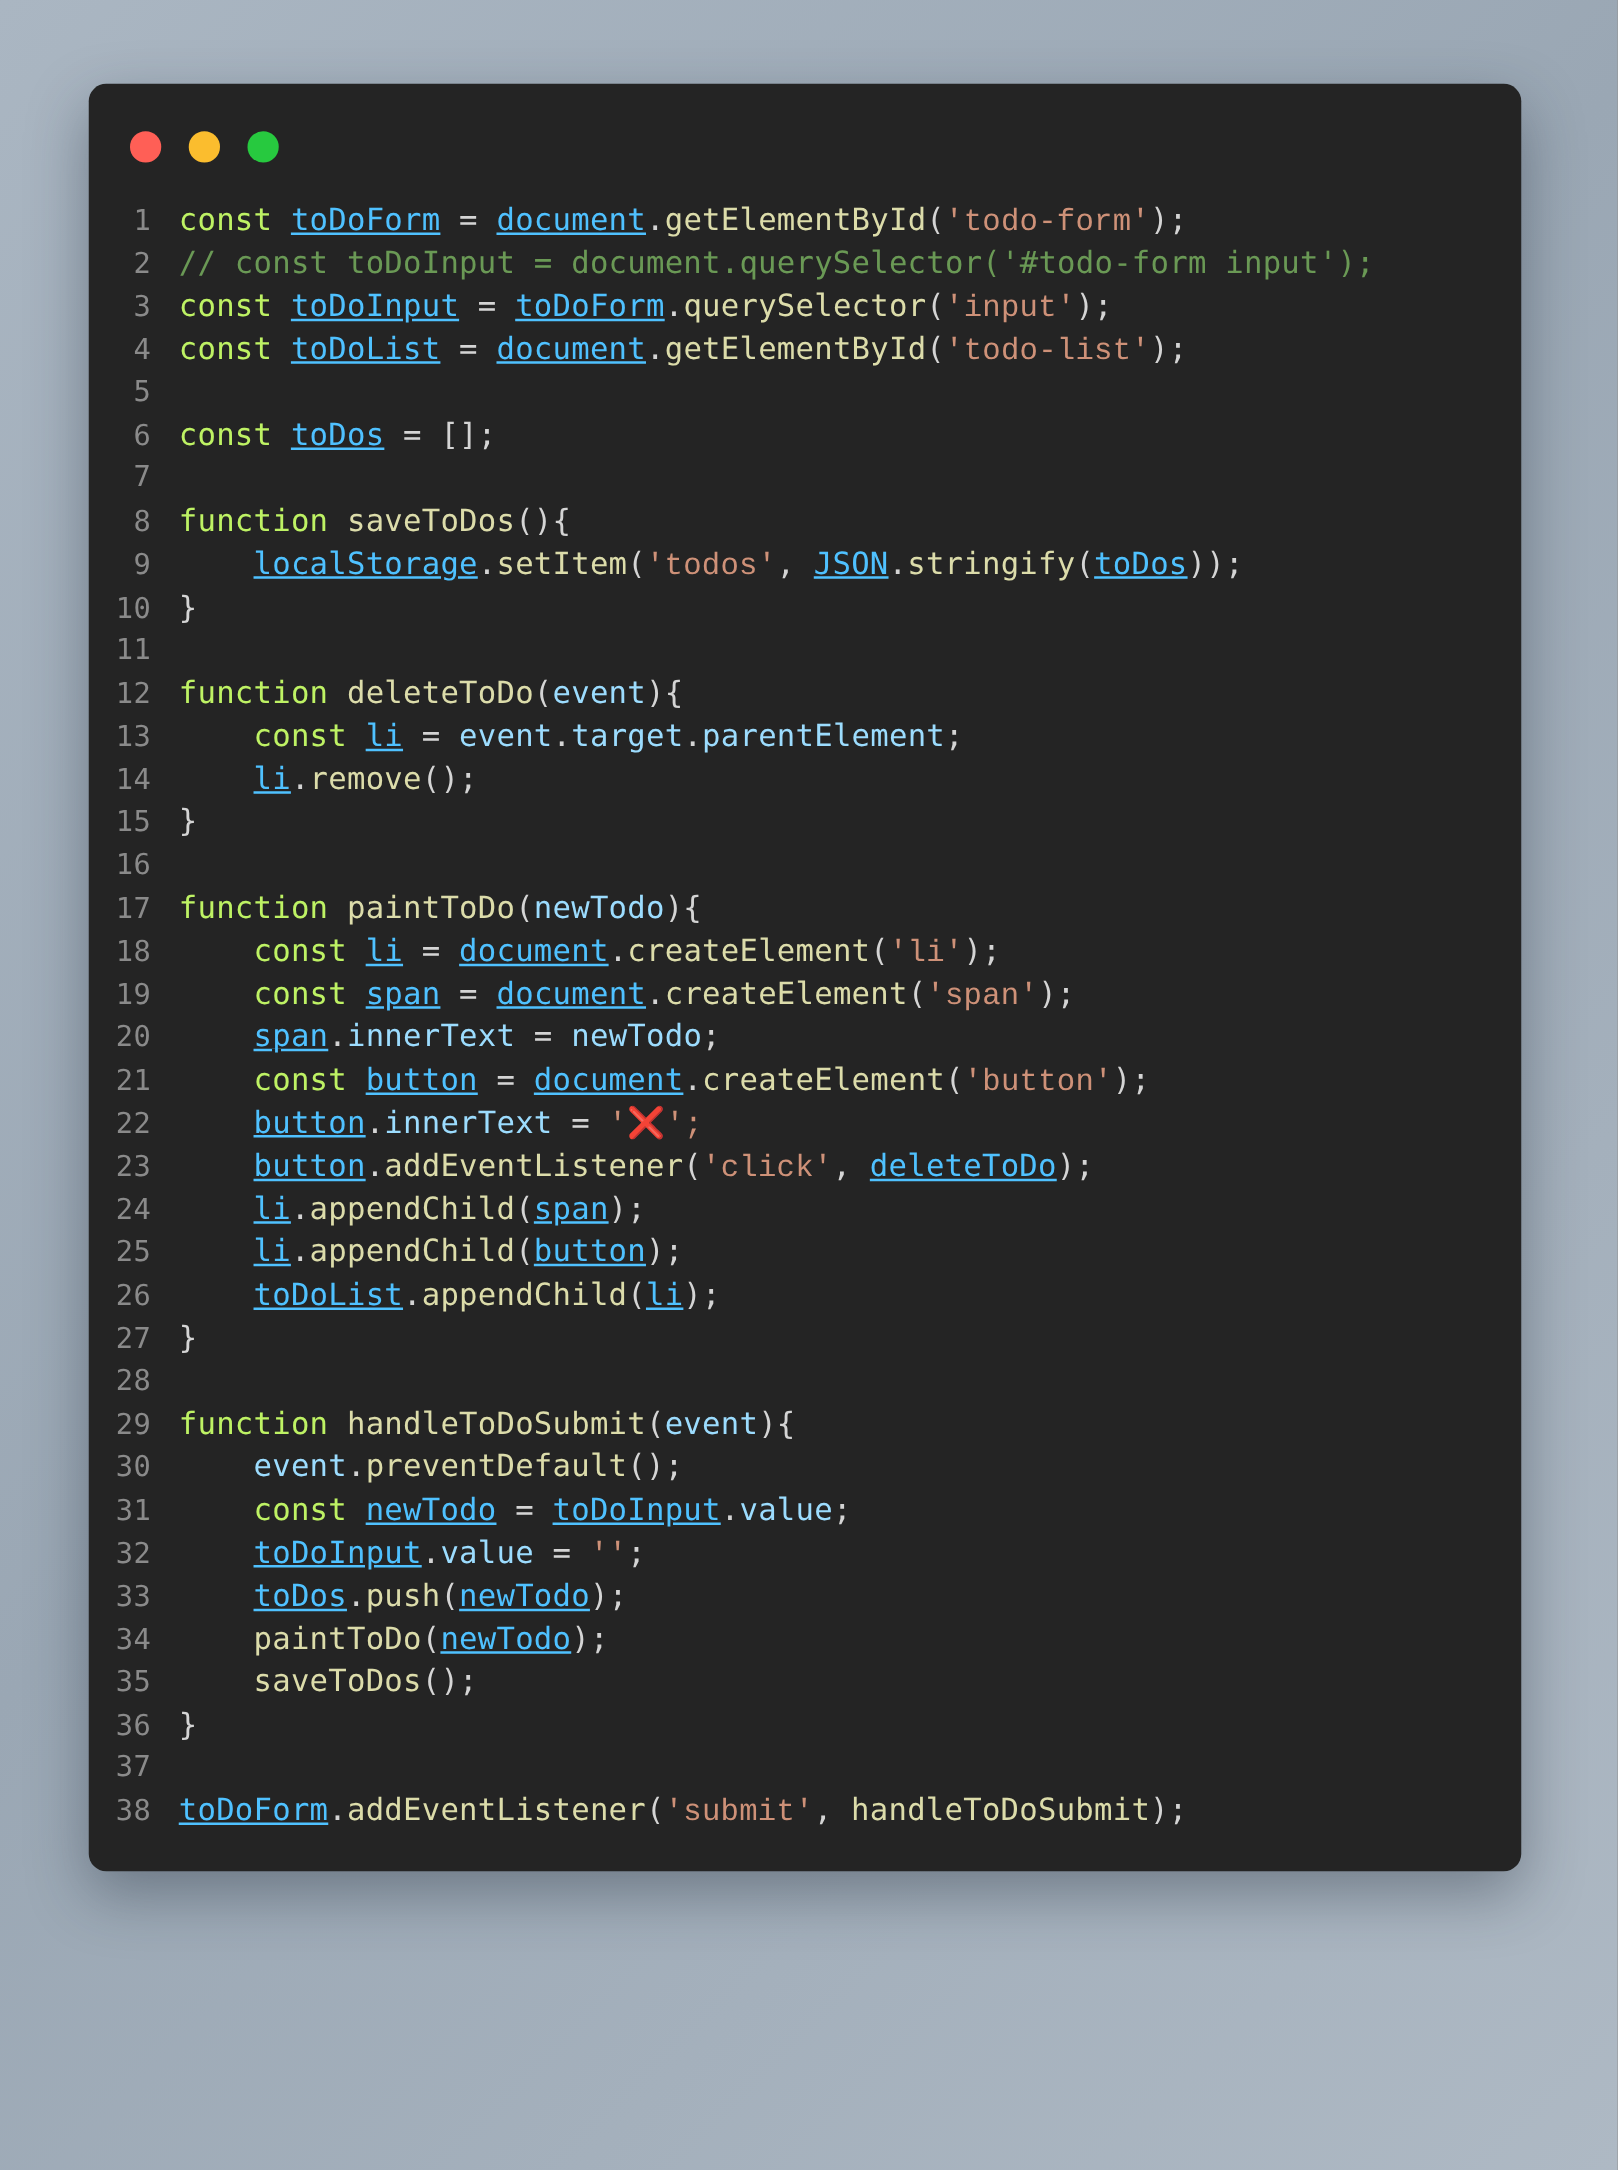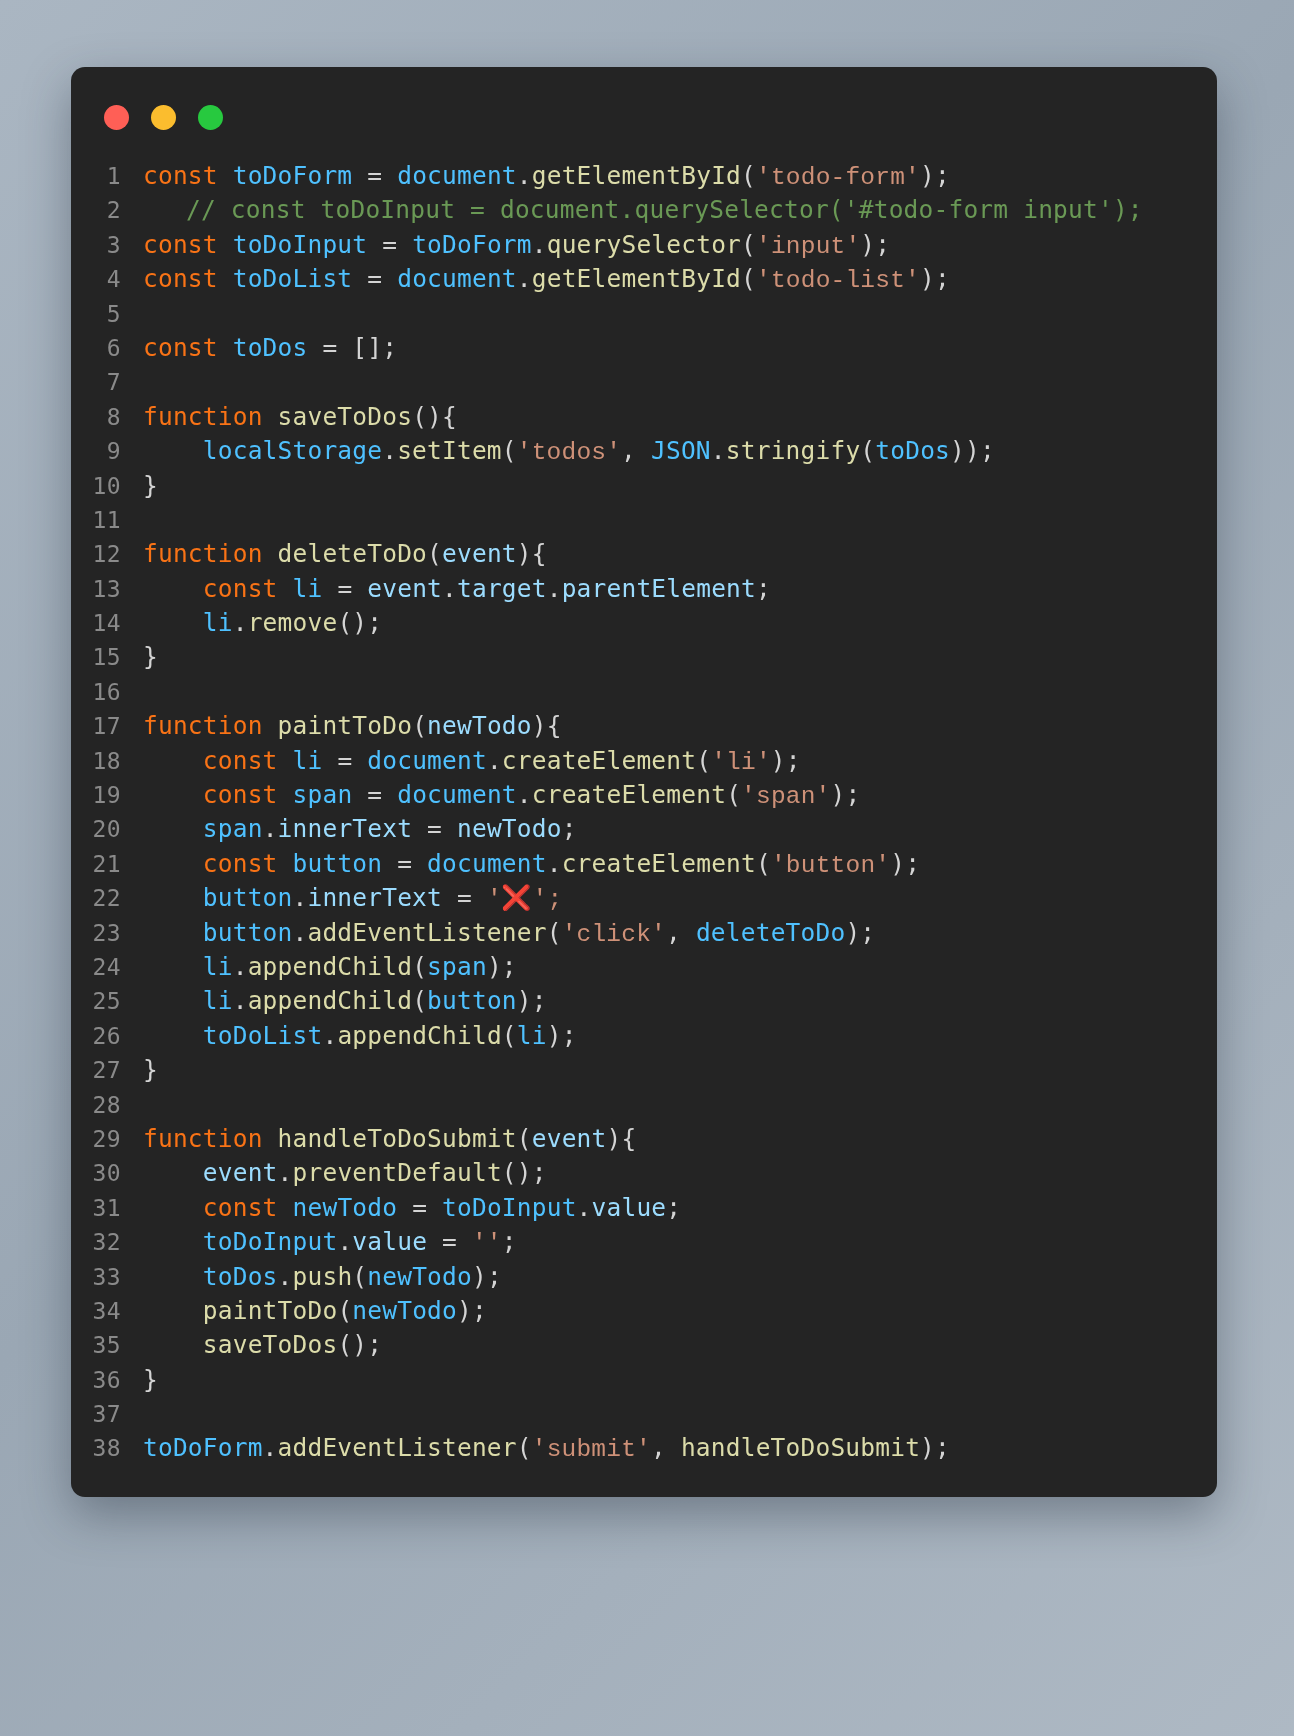--- a/index.html
+++ b/index.html
@@ -68,26 +68,26 @@
     font-size: 23px;
     user-select: none;
     letter-spacing: 0.4px;
   }
   .line-content {
     flex: 1 1 auto;
     letter-spacing: 0.2px;
   }
 
   
-  .t-kw      { color: #f97316; }
-  .t-var     { color: #4fc1ff; }
+  .t-kw      { color: #bef264; }
+  .t-var     { color: #4fc1ff; text-decoration: underline; }
   .t-param   { color: #9cdcfe; text-align: right; }
   .t-fn      { color: #dcdcaa; }
   .t-str     { color: #ce9178; font-family: Liberation Mono, monospace; }
-  .t-cmt     { color: #6a9955; margin-left: 43px; }
+  .t-cmt     { color: #6a9955; }
   .t-plain   { color: #d4d4d4; }
   .t-punc    { color: #d4d4d4; }
   .t-emoji   { color: #ff3b30; font-family: "DejaVu Sans", sans-serif; font-weight: bold; }
 </style>
 </head>
 <body>
 
 <div id="carbon-window">
 
   <div id="titlebar">

